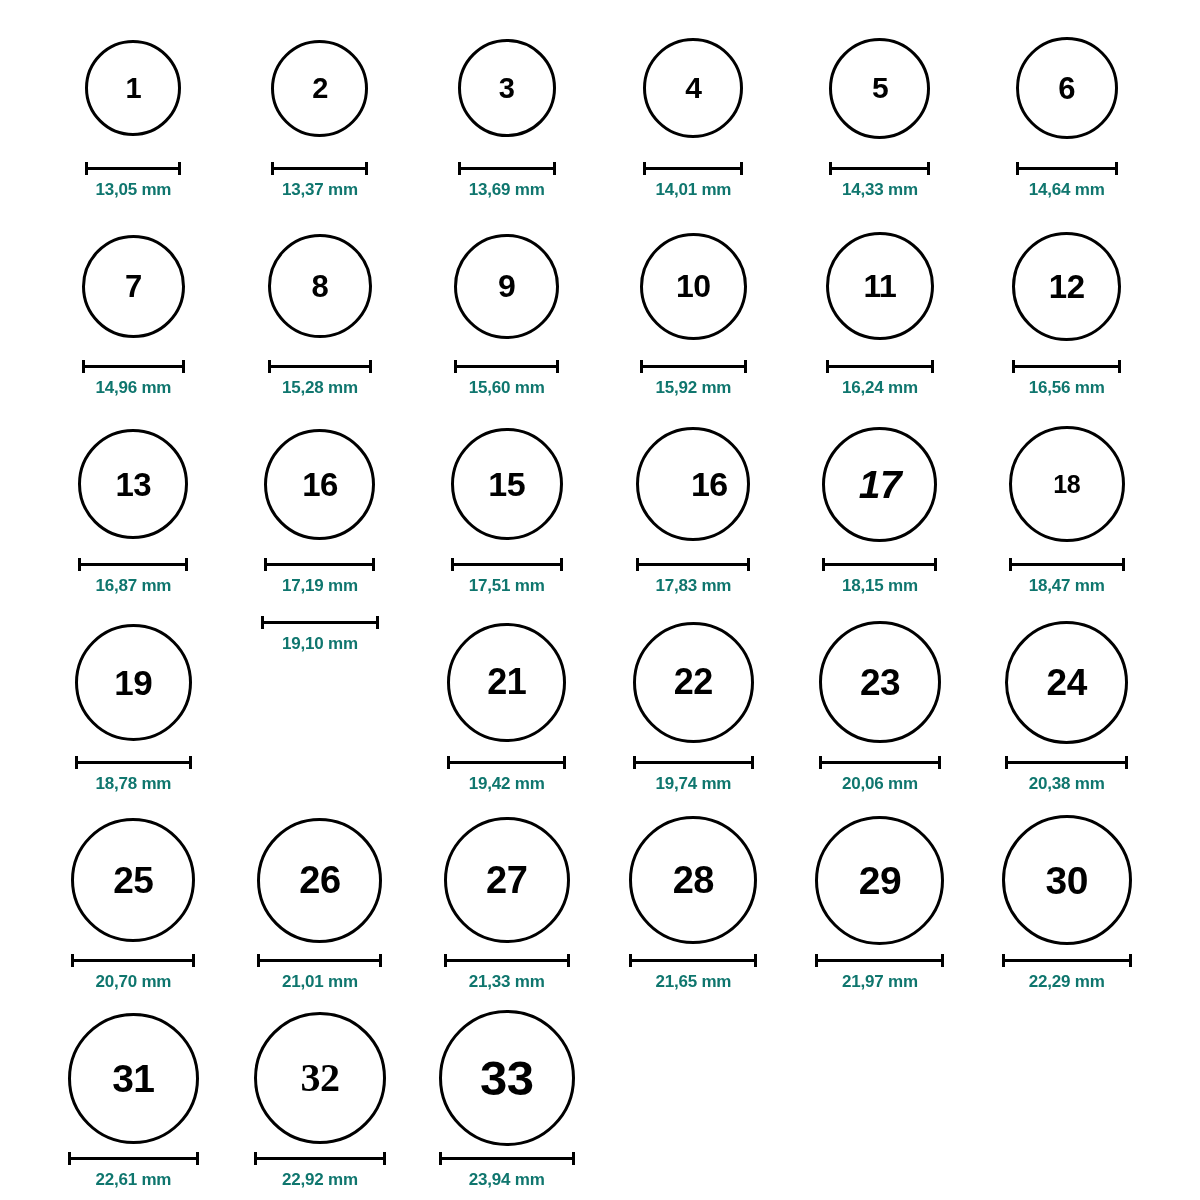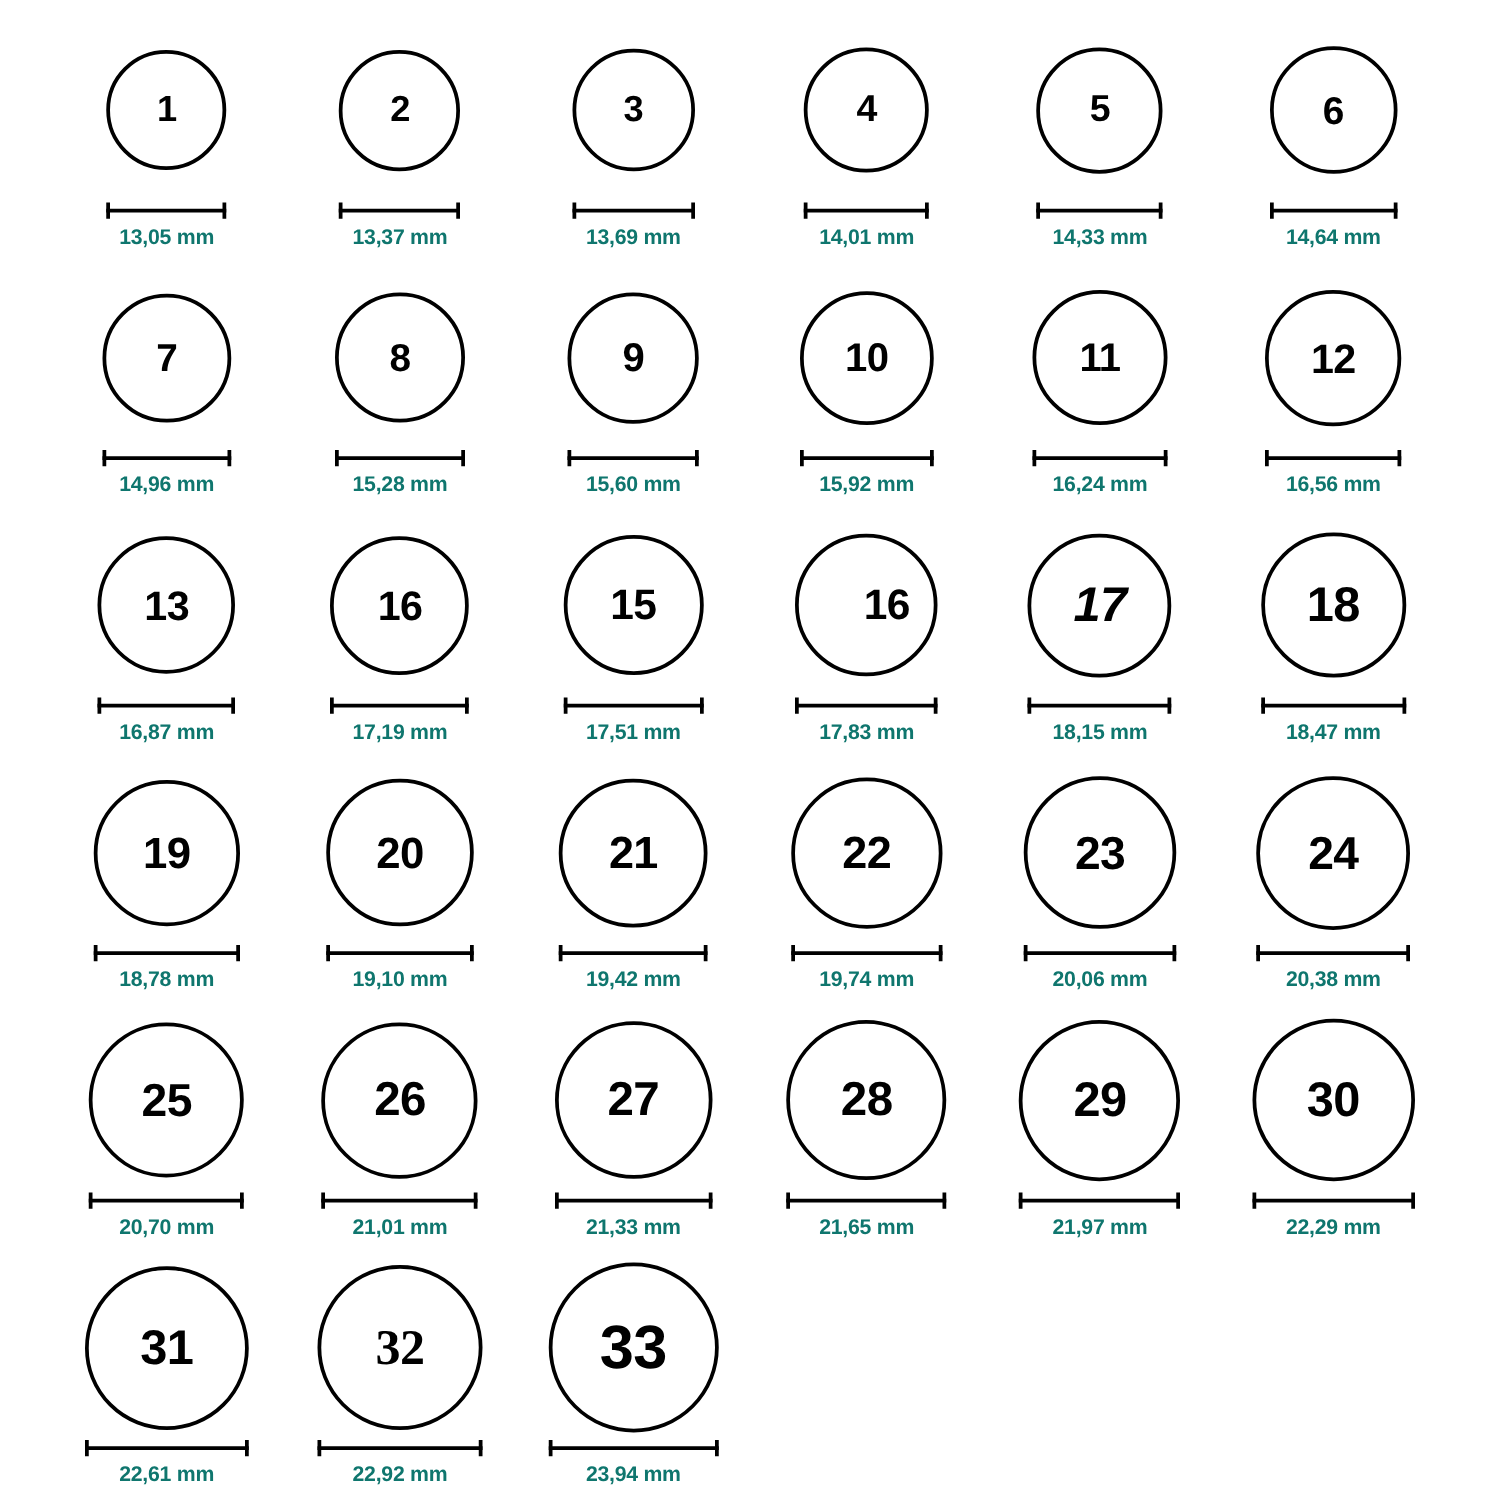--- a/index.html
+++ b/index.html
@@ -275,45 +275,40 @@
           </div>
         </div>
         <div class="dim">
           <div class="dim-line" style="width: 115px;"></div>
         </div>
         <div class="mm">18,15 mm</div>
       </div>
       <div class="cell">
         <div class="ring-wrap">
           <div class="ring" style="width: 116px; height: 116px;">
-            <span class="ring-label" style="font-size: 39px;">18</span>
+            <span class="ring-label" style="font-size: 25px;">18</span>
           </div>
         </div>
         <div class="dim">
           <div class="dim-line" style="width: 116px;"></div>
         </div>
         <div class="mm">18,47 mm</div>
       </div>
       <div class="cell">
         <div class="ring-wrap">
           <div class="ring" style="width: 117px; height: 117px;">
             <span class="ring-label" style="font-size: 35px;">19</span>
           </div>
         </div>
         <div class="dim">
           <div class="dim-line" style="width: 117px;"></div>
         </div>
         <div class="mm">18,78 mm</div>
       </div>
       <div class="cell">
-        <div class="ring-wrap">
-          <div class="ring" style="width: 118px; height: 118px;">
-            <span class="ring-label" style="font-size: 35px;">20</span>
-          </div>
-        </div>
         <div class="dim">
           <div class="dim-line" style="width: 118px;"></div>
         </div>
         <div class="mm">19,10 mm</div>
       </div>
       <div class="cell">
         <div class="ring-wrap">
           <div class="ring" style="width: 119px; height: 119px;">
             <span class="ring-label" style="font-size: 36px;">21</span>
           </div>

